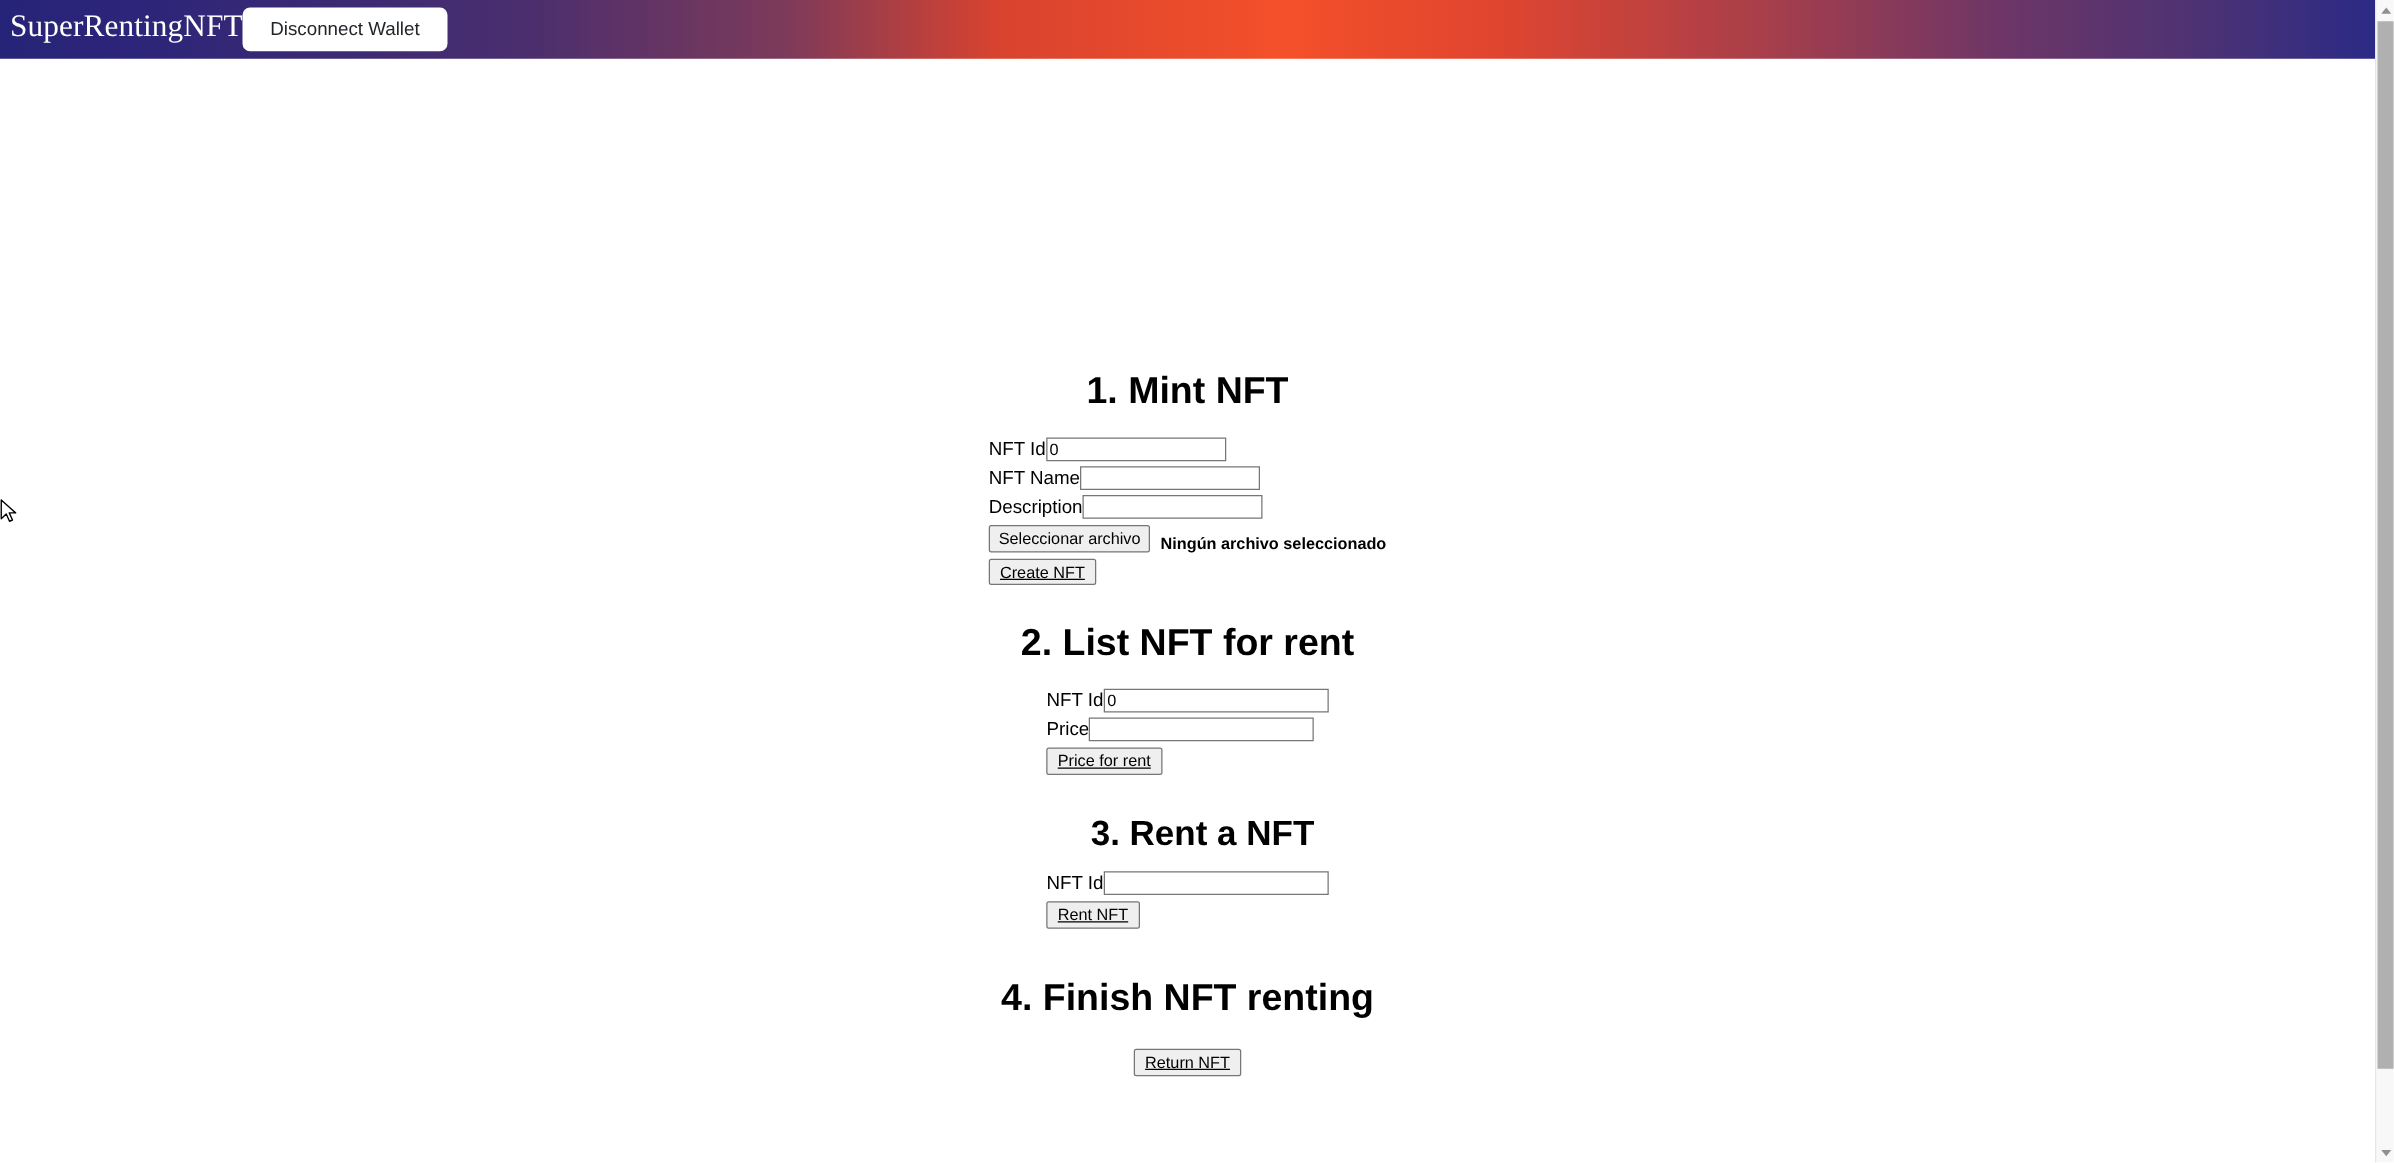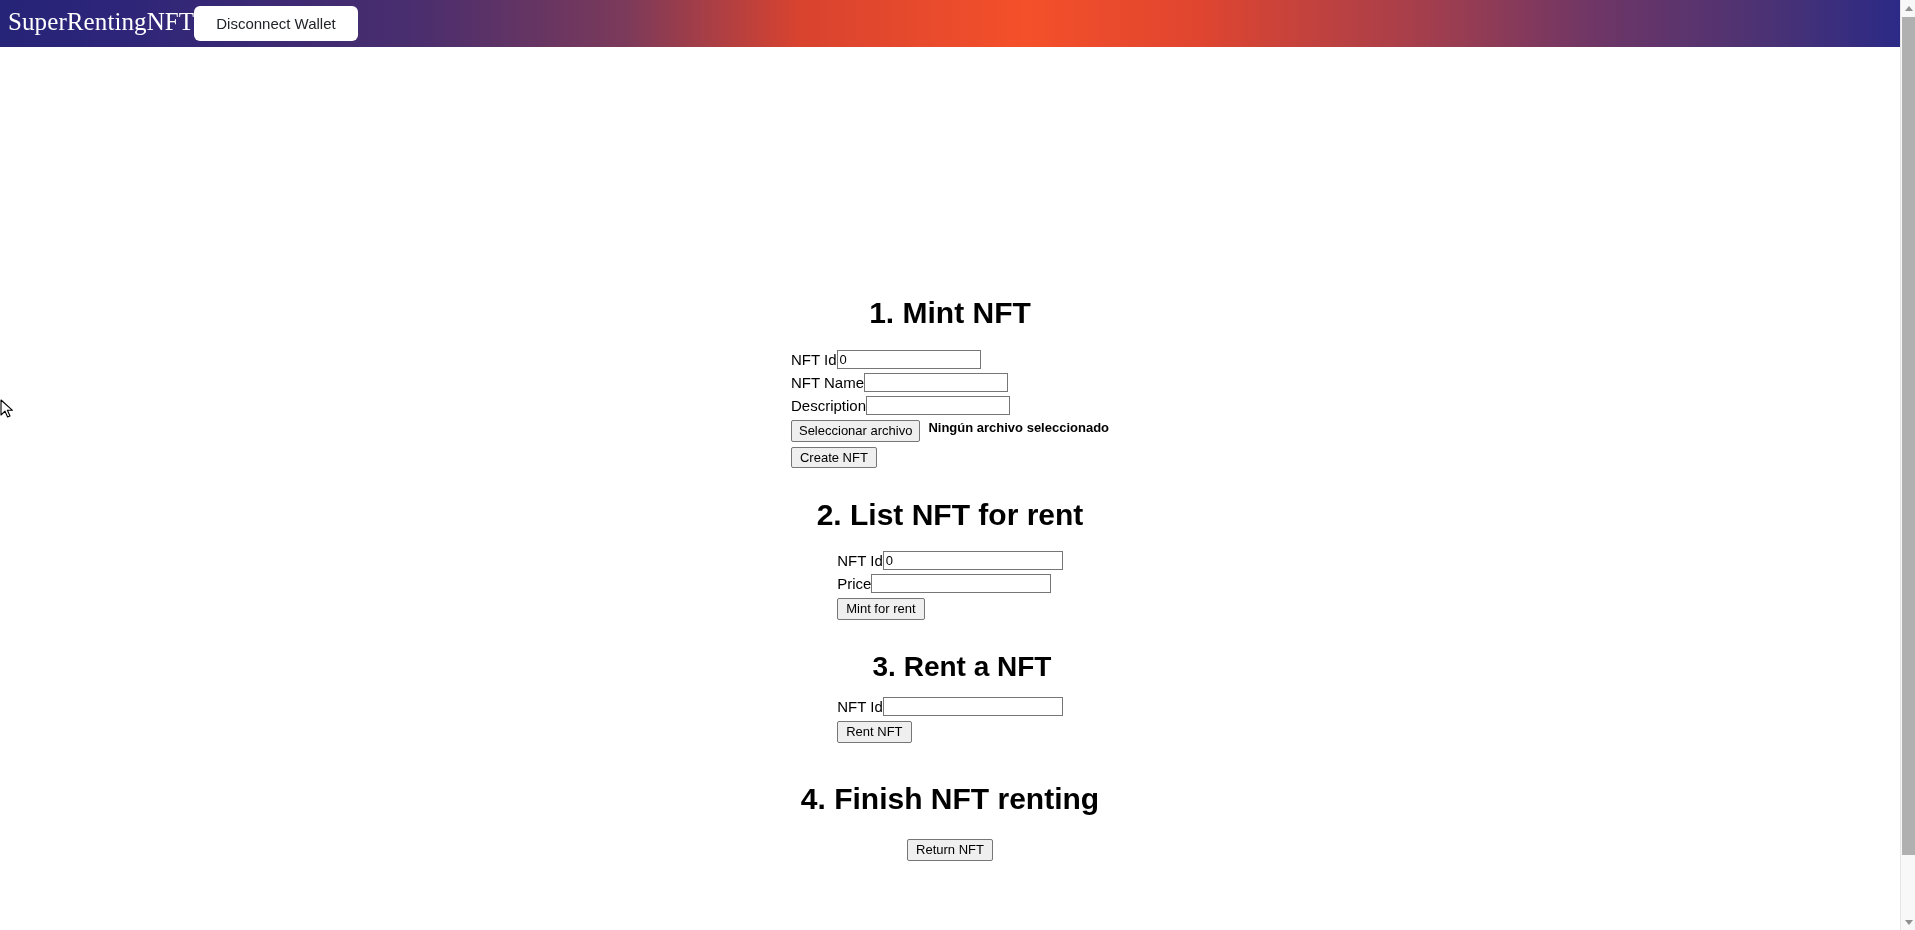--- a/index.html
+++ b/index.html
@@ -132,24 +132,25 @@
   .btn {
     font-family: "Liberation Sans", sans-serif;
     font-size: 13px;
     color: #000000;
     background: #efefef;
     border: 1px solid #767676;
     border-radius: 2px;
     padding: 2px 8px;
     cursor: pointer;
     line-height: 1.2;
+    text-decoration: underline;
   }
   .file-row {
     display: flex;
-    align-items: flex-start;
+    align-items: flex-end;
     margin-top: 5px;
     white-space: nowrap;
   }
   .file-btn {
     font-family: "Liberation Sans", sans-serif;
     font-size: 13px;
     color: #000000;
     background: #efefef;
     border: 1px solid #767676;
     border-radius: 2px;
@@ -274,21 +275,21 @@
         <span class="fld-label">NFT Id</span>
         <input type="text" class="w-list" value="0" style="">
       </div>
 
       <div class="row">
         <span class="fld-label">Price</span>
         <input type="text" class="w-list" value="" style="">
       </div>
 
       <div class="btn-row">
-        <button class="btn">Mint for rent</button>
+        <button class="btn">Price for rent</button>
       </div>
 
     </div>
   </div>
 
   <h2 class="section-title t3">3. Rent a NFT</h2>
 
   <div class="form-wrap" style="top:650px;">
     <div class="form-block">
 

